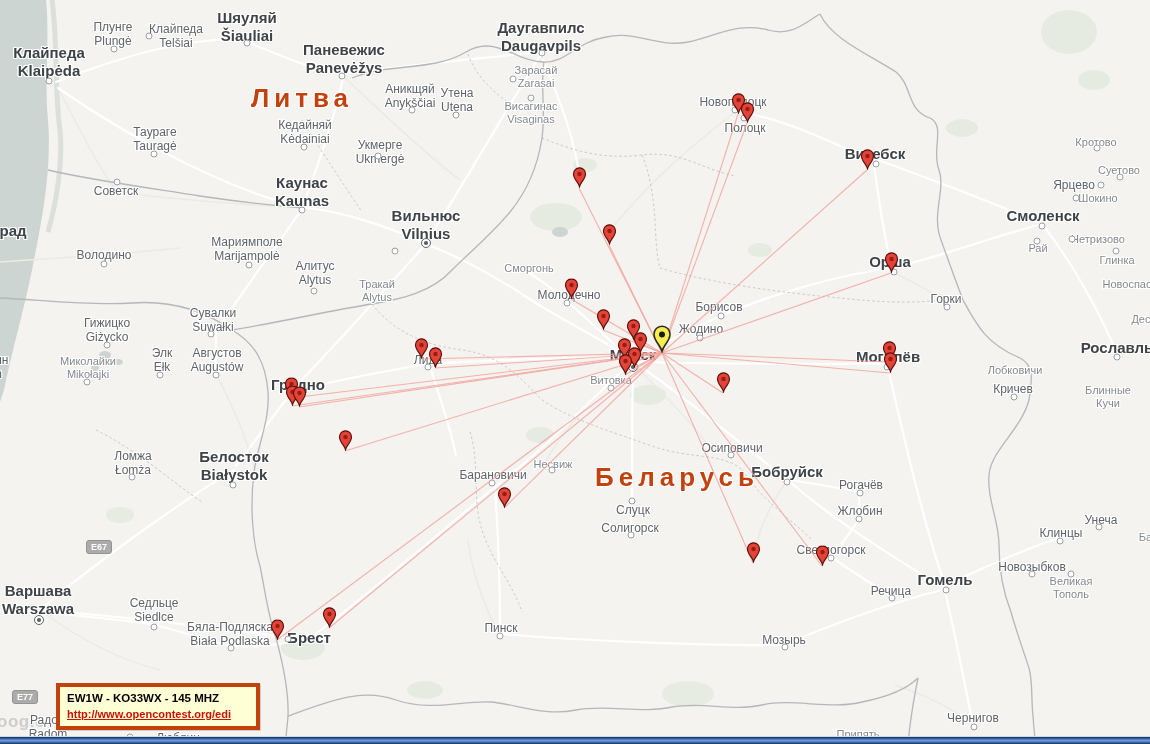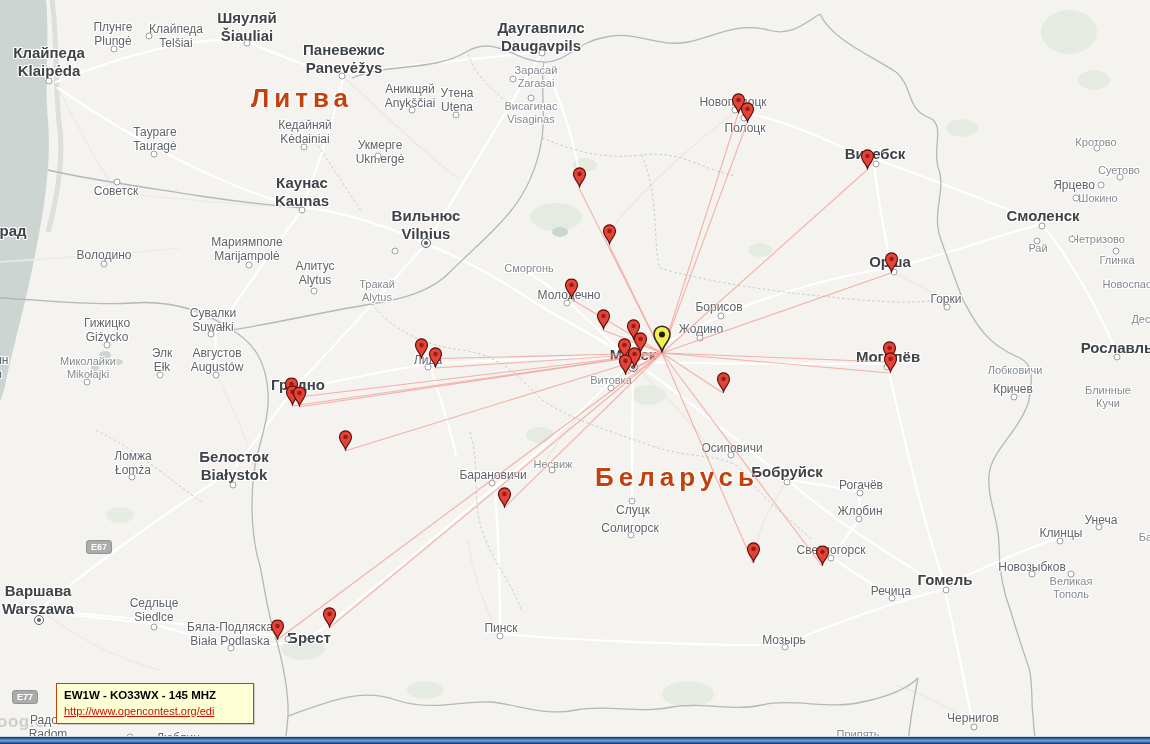--- a/index.html
+++ b/index.html
@@ -19,23 +19,23 @@
     border-radius:50%;transform:translate(-50%,-50%);}
   .cap{position:absolute;width:8px;height:8px;border:1.6px solid #5f6368;background:#fff;
     border-radius:50%;transform:translate(-50%,-50%);display:flex;align-items:center;justify-content:center;}
   .cap i{width:3.5px;height:3.5px;background:#5f6368;border-radius:50%;}
   .badge{position:absolute;transform:translate(-50%,-50%);background:#ababab;color:#fff;
     font-size:9px;font-weight:bold;padding:1px 4px;border-radius:3px;border:1px solid #939393;}
   .pin{position:absolute;pointer-events:auto;cursor:pointer;}
   #watermark{position:absolute;left:-3px;top:712px;font-size:17px;font-weight:bold;
     color:#c7c7c7;opacity:.85;letter-spacing:.5px;}
   #infobox{position:absolute;left:56px;top:683px;width:182px;background:#ffffd5;
-    border:1px solid #c2410c;padding:5px 7px 6px 7px;box-shadow:1px 1px 0 rgba(0,0,0,.15);z-index:30;}
+    border:4px solid #c2410c;padding:5px 7px 6px 7px;box-shadow:1px 1px 0 rgba(0,0,0,.15);z-index:30;}
   #infobox .t{font-size:11.5px;font-weight:bold;color:#000;white-space:nowrap;}
-  #infobox a{display:block;margin-top:4px;font-size:11px;font-weight:normal;color:#cc1100;
+  #infobox a{display:block;margin-top:4px;font-size:11px;font-weight:bold;color:#cc1100;
     text-decoration:underline;white-space:nowrap;}
   #bluebar{position:absolute;left:0;bottom:0;width:100%;height:7px;z-index:40;
     border-top:1px solid #cfd9ea;
     background:linear-gradient(#0d2b52 0%,#3f6cae 28%,#74a0dc 52%,#3a64a4 78%,#122e57 100%);}
   .under-box{z-index:1;}
 </style>
 </head>
 <body>
 
 <div id="stage">

